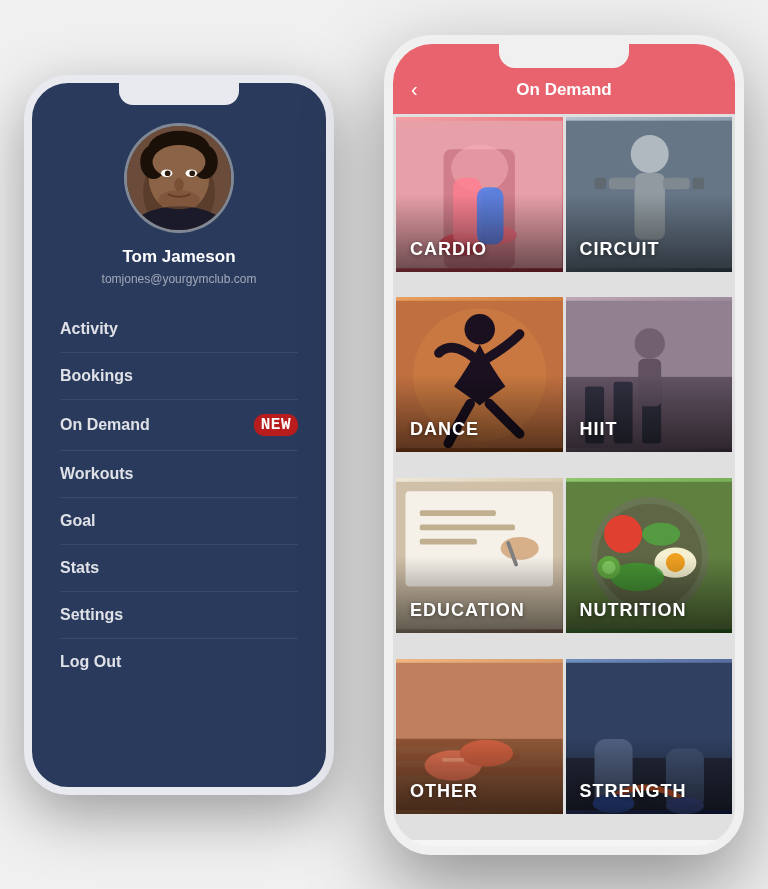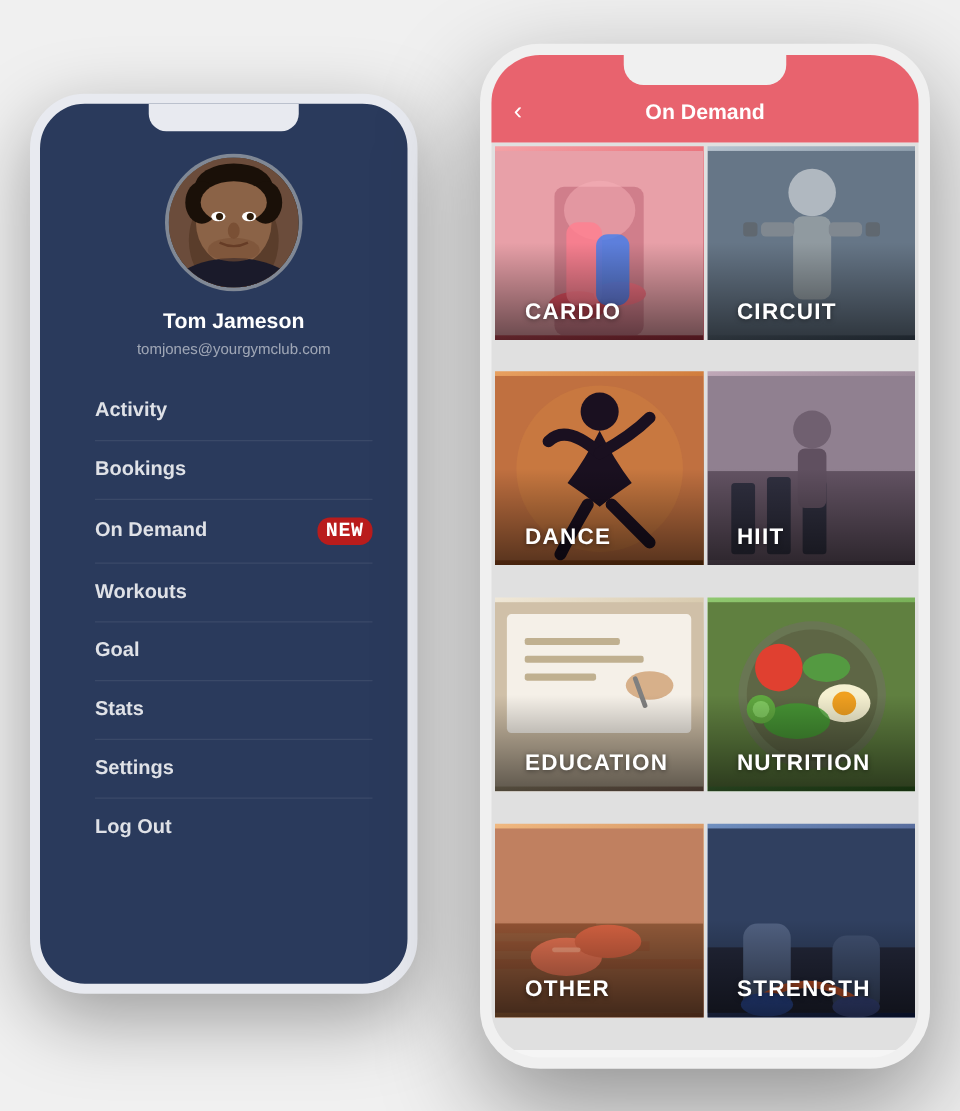--- a/index.html
+++ b/index.html
@@ -27,21 +27,20 @@
       position: absolute;
       left: 0;
       top: 40px;
       width: 310px;
       height: 720px;
       background: #2a3a5c;
       border-radius: 44px;
       box-shadow: 0 20px 60px rgba(0,0,0,0.35);
       overflow: hidden;
       border: 8px solid #e8eaf0;
-      padding-left: 16px;
     }
 
     .phone-back::before {
       content: '';
       position: absolute;
       top: 0; left: 50%;
       transform: translateX(-50%);
       width: 120px; height: 22px;
       background: #e8eaf0;
       border-radius: 0 0 14px 14px;
@@ -191,21 +190,21 @@
     .grid-cell {
       position: relative;
       height: 155px;
       overflow: hidden;
       cursor: pointer;
     }
 
     .cell-label {
       position: absolute;
       bottom: 12px;
-      left: 24px;
+      left: 14px;
       color: white;
       font-size: 18px;
       font-weight: 800;
       letter-spacing: 1px;
       text-shadow: 0 1px 4px rgba(0,0,0,0.5);
       z-index: 2;
     }
 
     
     .cell-cardio { background: linear-gradient(160deg, #f5a3a8 0%, #e8636e 40%, #c94d5a 70%, #a83040 100%); }

